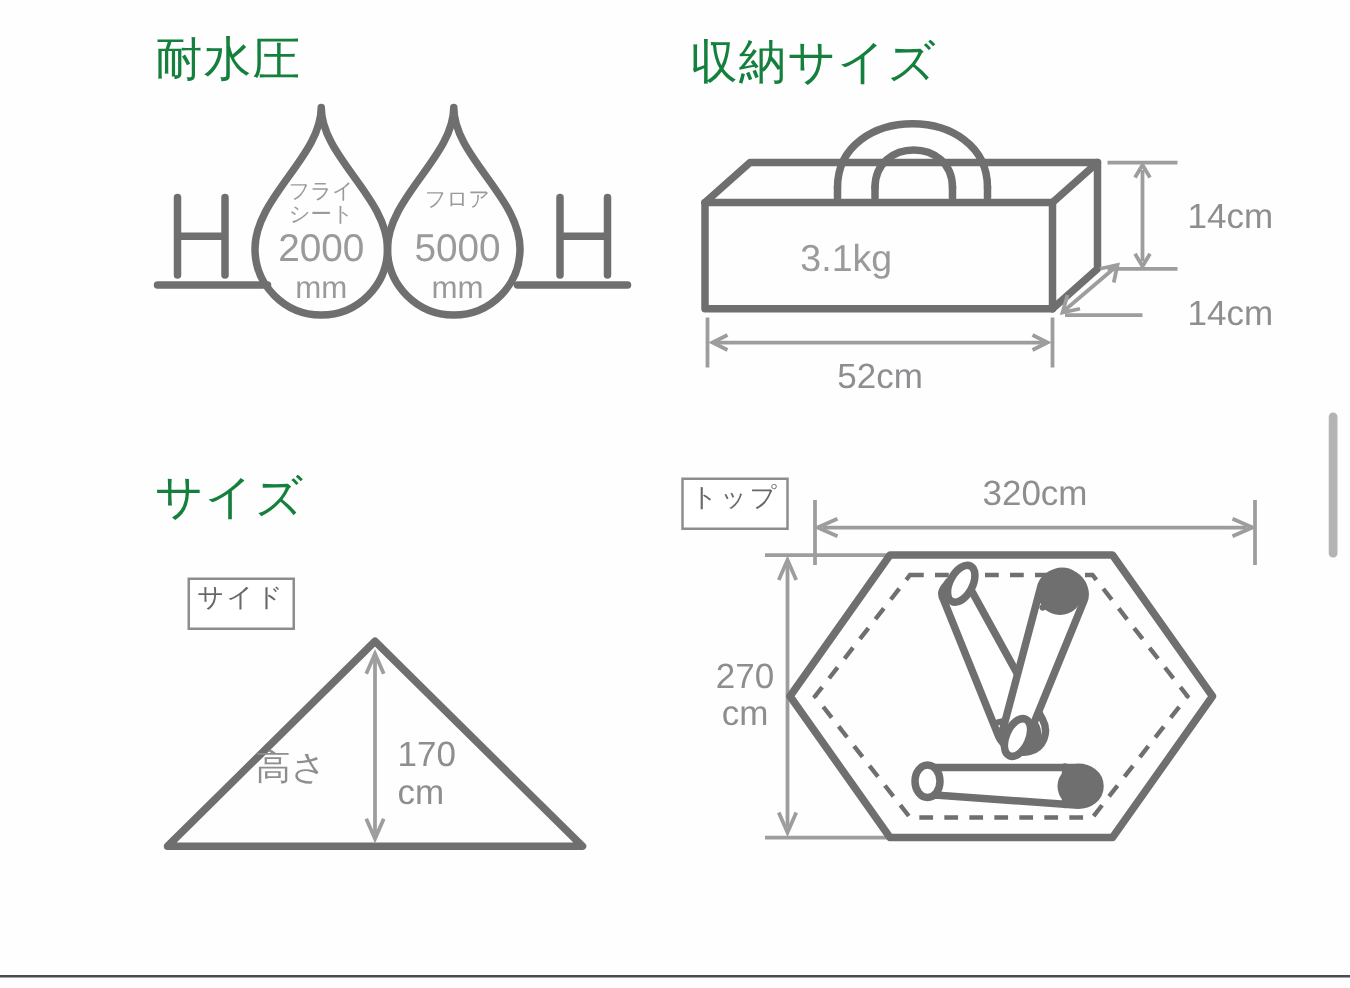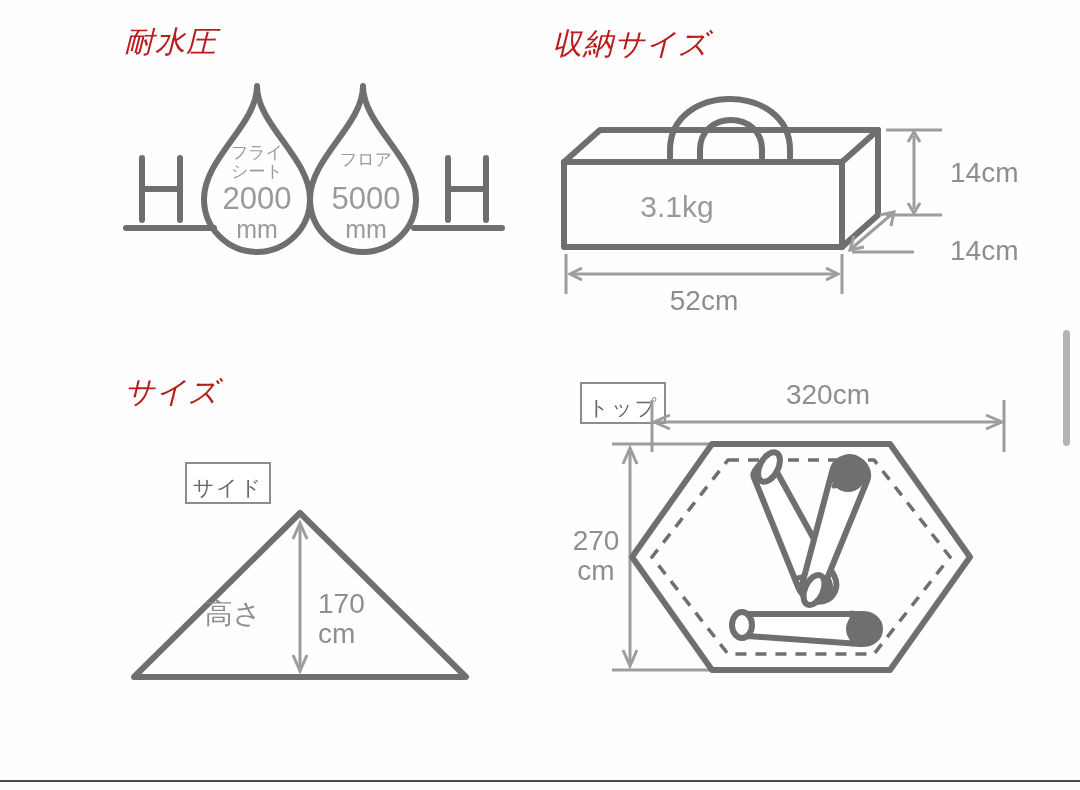--- a/index.html
+++ b/index.html
@@ -3,28 +3,27 @@
 <meta charset="utf-8">
 <style>
   html,body{margin:0;padding:0;background:#ffffff;}
   body{
     width:1080px;height:790px;position:relative;overflow:hidden;
     font-family:"Liberation Sans","DejaVu Sans",sans-serif;
     background:#fefefe;
   }
   #page{position:absolute;inset:0;}
   .sec-title{
-    position:absolute;color:#b91c1c;font-size:30px;letter-spacing:1px;
+    position:absolute;color:#15803d;font-size:38px;letter-spacing:1px;
     white-space:nowrap;
-    font-style:italic;
   }
   .tag-box{
     position:absolute;border:2px solid #8d8d8e;background:#fff;
-    display:flex;align-items:flex-end;justify-content:center;
-    color:#68686a;font-size:21px;letter-spacing:2px;margin-left:35px;
+    display:flex;align-items:flex-start;justify-content:center;
+    color:#68686a;font-size:21px;letter-spacing:2px;
   }
   svg{position:absolute;overflow:visible;}
   .stroke{fill:none;stroke:#6f6f70;stroke-width:6;stroke-linecap:round;stroke-linejoin:round;}
   .stroke-thin{fill:none;stroke:#6f6f70;stroke-width:5;stroke-linecap:round;stroke-linejoin:round;}
   .dimline{fill:none;stroke:#9d9d9e;stroke-width:3;}
   .dimtick{fill:none;stroke:#9d9d9e;stroke-width:3;}
   .dimtxt{fill:#8e8e90;font-size:28px;font-family:"Liberation Sans","DejaVu Sans",sans-serif;}
   .dropletxt{fill:#9a9a9c;font-family:"Liberation Sans","DejaVu Sans",sans-serif;}
   .darkfill{fill:#6f6f70;}
   .bagfill{fill:#ffffff;stroke:#6f6f70;stroke-width:6;stroke-linejoin:round;stroke-linecap:round;}

